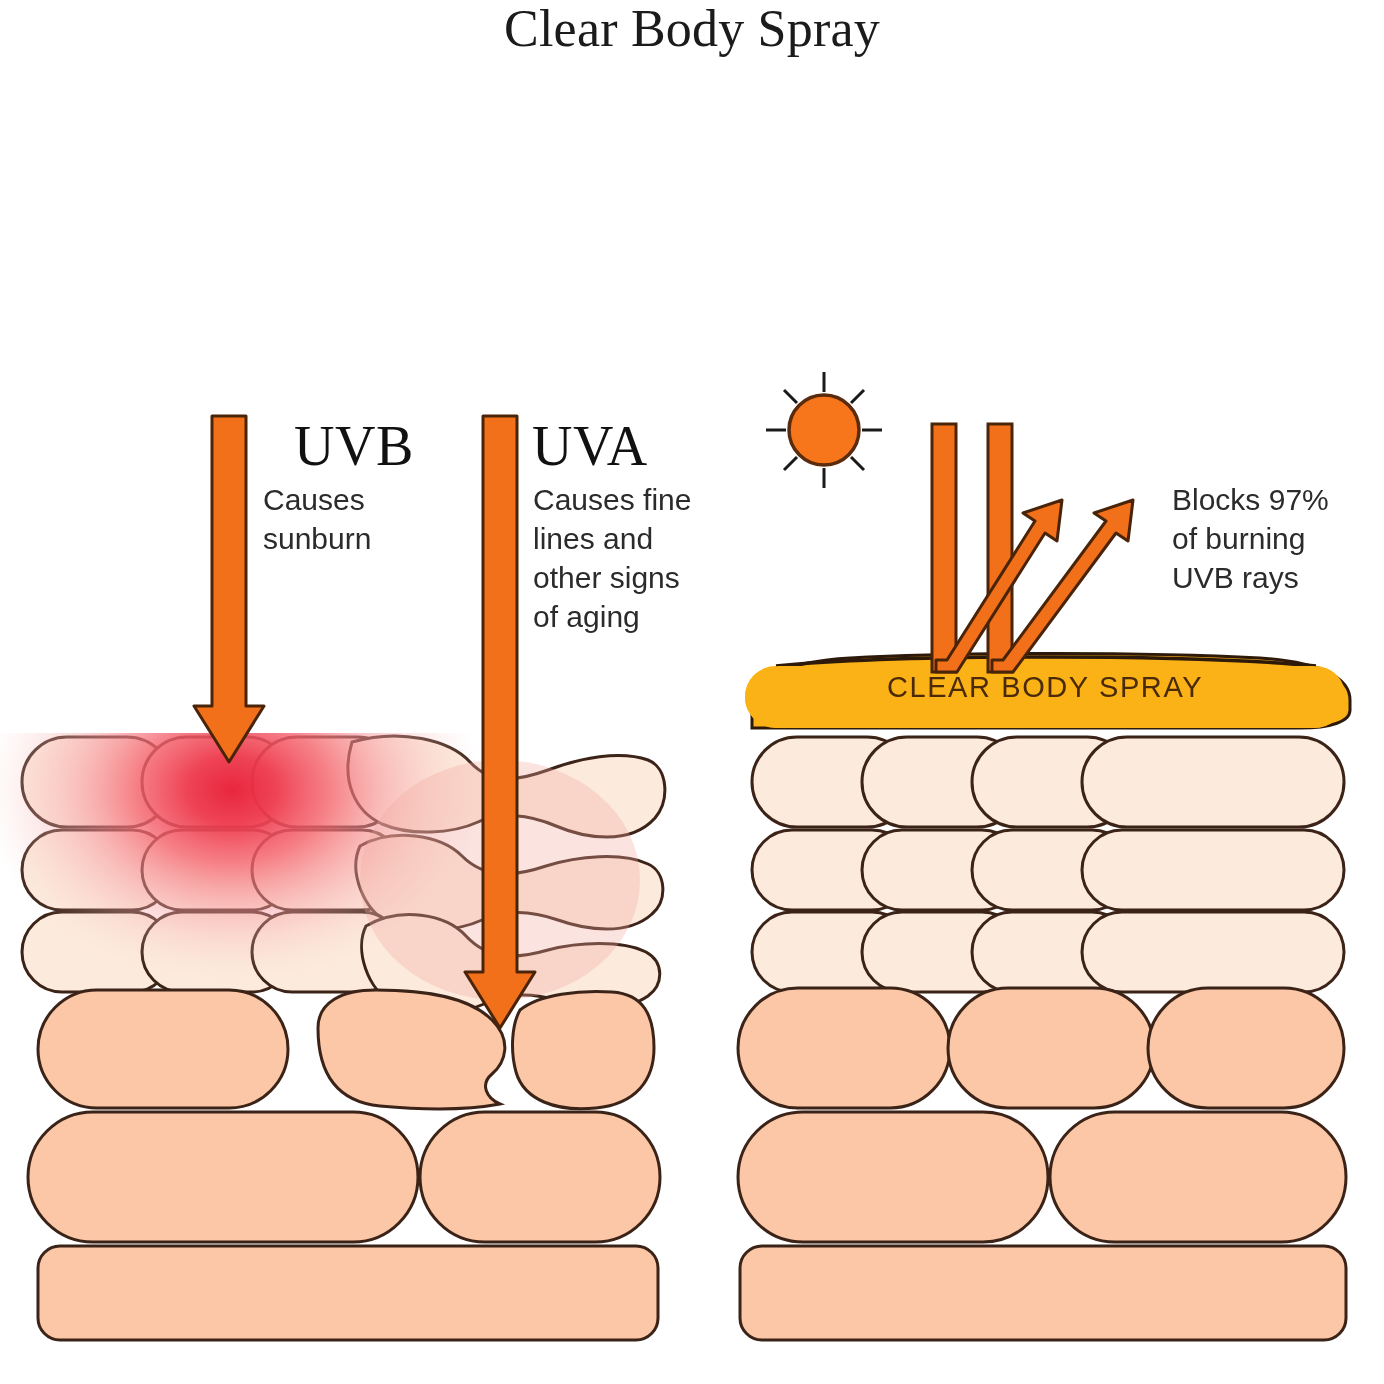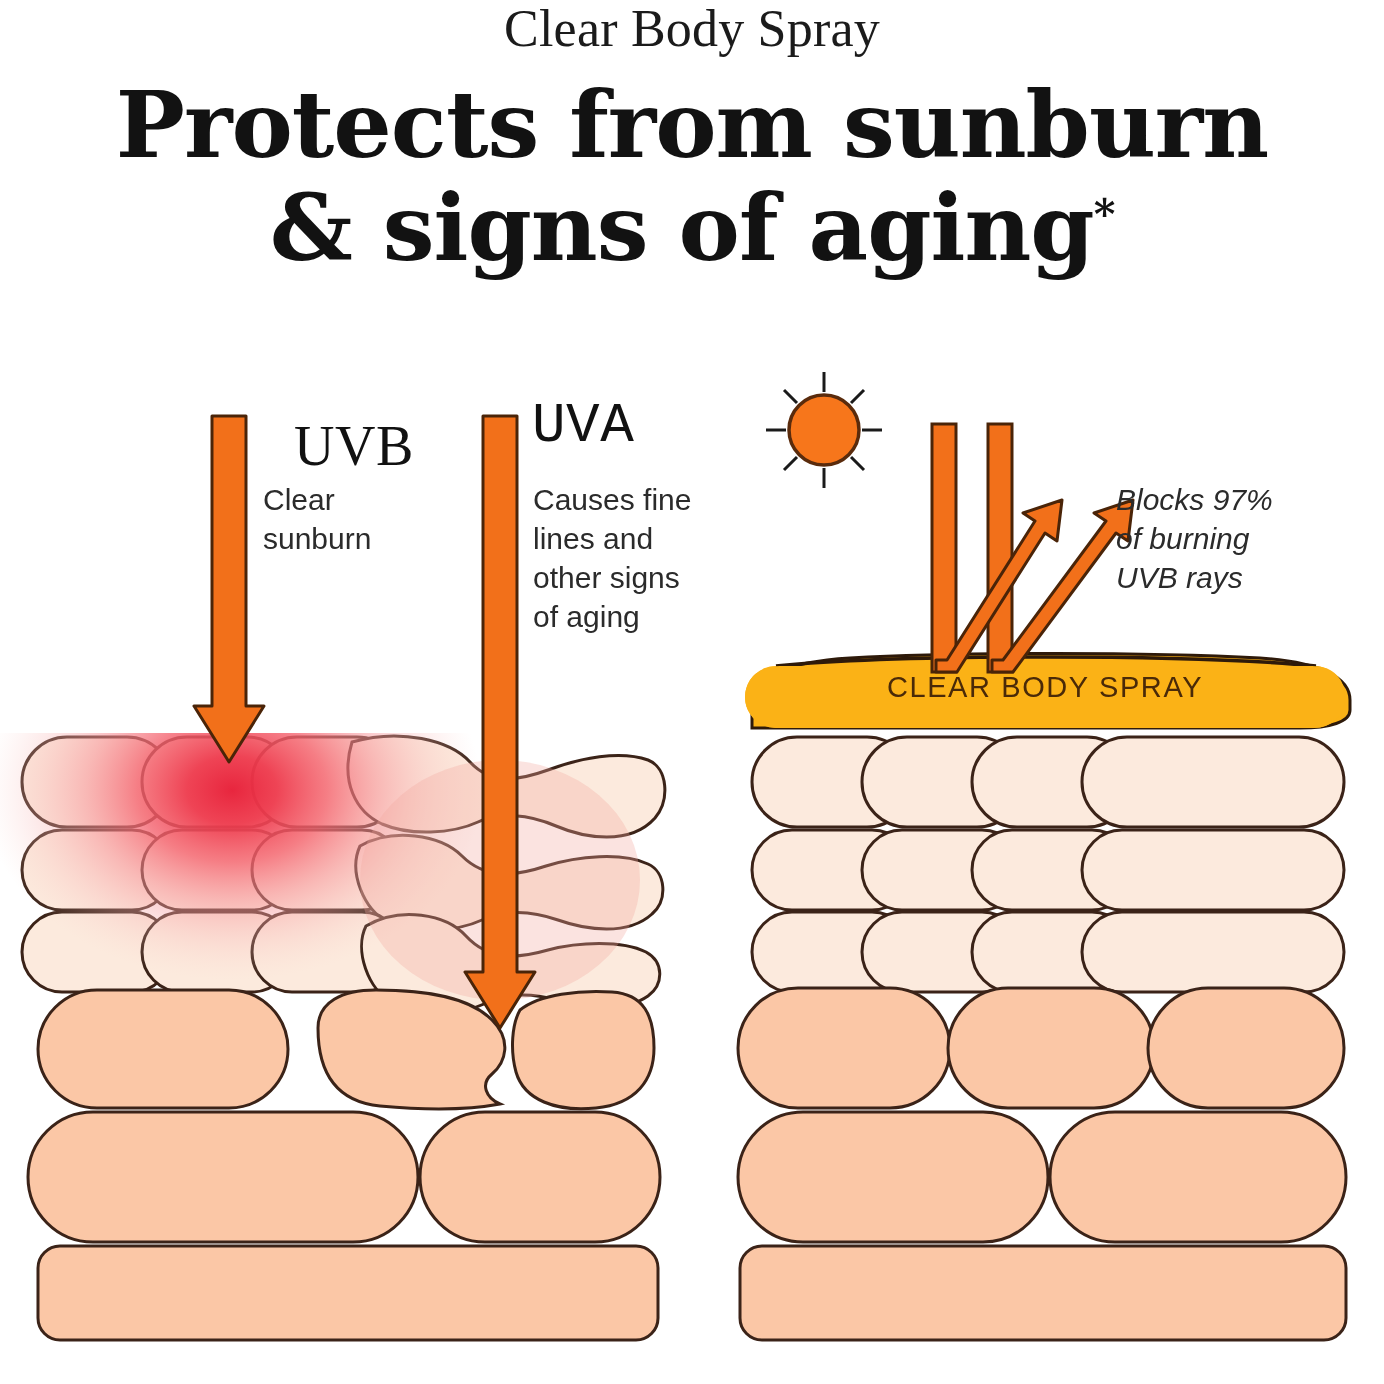--- a/index.html
+++ b/index.html
@@ -35,47 +35,43 @@
     font-family:"Liberation Serif", serif;
     font-size:56px;line-height:1;font-weight:400;color:#111;letter-spacing:.5px;
   }
   .lbl-body{
     font-family:"Liberation Sans", sans-serif;
     font-size:30px;line-height:1.30;color:#2b2b2b;font-weight:400;
     white-space:pre-line;
   }
   #uvb-label{left:262px;top:418px;margin-left:32px;}
   #uvb-desc{left:263px;top:480px;}
-  #uva-label{left:532px;top:398px;font-family:Liberation Mono, monospace;}
+  #uva-label{left:532px;top:418px;}
   #uva-desc{left:533px;top:480px;}
-  #blocks-desc{left:1116px;top:480px;font-style:italic;}
+  #blocks-desc{left:1172px;top:480px;}
 
   .band-text{
     position:absolute;left:745px;top:671px;width:600px;text-align:center;
     font-family:"Liberation Sans", sans-serif;
     font-size:29px;letter-spacing:1.6px;color:#4a2a08;font-weight:400;
   }
 
   .footnote{
     position:absolute;left:8px;top:1348px;width:1376px;
     font-family:"Liberation Sans", sans-serif;
     font-size:22.5px;line-height:1.1;color:#222;white-space:nowrap;
   }
 </style>
 </head>
 <body>
 
 <div id="stage">
 
   <div class="kicker">Clear Body Spray</div>
 
-  <div class="headline">
-    <span>Protects from sunburn</span>
-    <span class="l2"><span>&amp; signs of aging</span><sup>*</sup></span>
-  </div>
 
   <svg id="diagram" viewBox="0 0 1384 1384">
     <defs>
       <radialGradient id="burnGrad" cx="50%" cy="50%" r="50%">
         <stop offset="0%" stop-color="#E8263E" stop-opacity="1"></stop>
         <stop offset="18%" stop-color="#EE3B4E" stop-opacity=".95"></stop>
         <stop offset="38%" stop-color="#F4636F" stop-opacity=".80"></stop>
         <stop offset="58%" stop-color="#F68E94" stop-opacity=".55"></stop>
         <stop offset="78%" stop-color="#F8B5B5" stop-opacity=".32"></stop>
         <stop offset="100%" stop-color="#FBD2CC" stop-opacity="0"></stop>
@@ -209,21 +205,21 @@
     <g>
       <path d="M936,672 L957,672 L1045,533 L1057,541 L1062,500 L1023,513 L1035,521 L947,660 L936,660 Z" fill="#F2701A" stroke="#4a2408" stroke-width="3" stroke-linejoin="round"></path>
     </g>
 
     <g>
       <path d="M992,672 L1013,672 L1116,533 L1128,541 L1133,500 L1094,513 L1106,521 L1003,660 L992,660 Z" fill="#F2701A" stroke="#4a2408" stroke-width="3" stroke-linejoin="round"></path>
     </g>
   </svg>
 
   <div class="lbl lbl-title" id="uvb-label">UVB</div>
-  <div class="lbl lbl-body" id="uvb-desc">Clear
+  <div class="lbl lbl-body" id="uvb-desc">Causes
 sunburn</div>
 
   <div class="lbl lbl-title" id="uva-label">UVA</div>
   <div class="lbl lbl-body" id="uva-desc">Causes fine
 lines and
 other signs
 of aging</div>
 
   <div class="lbl lbl-body" id="blocks-desc">Blocks 97%
 of burning

